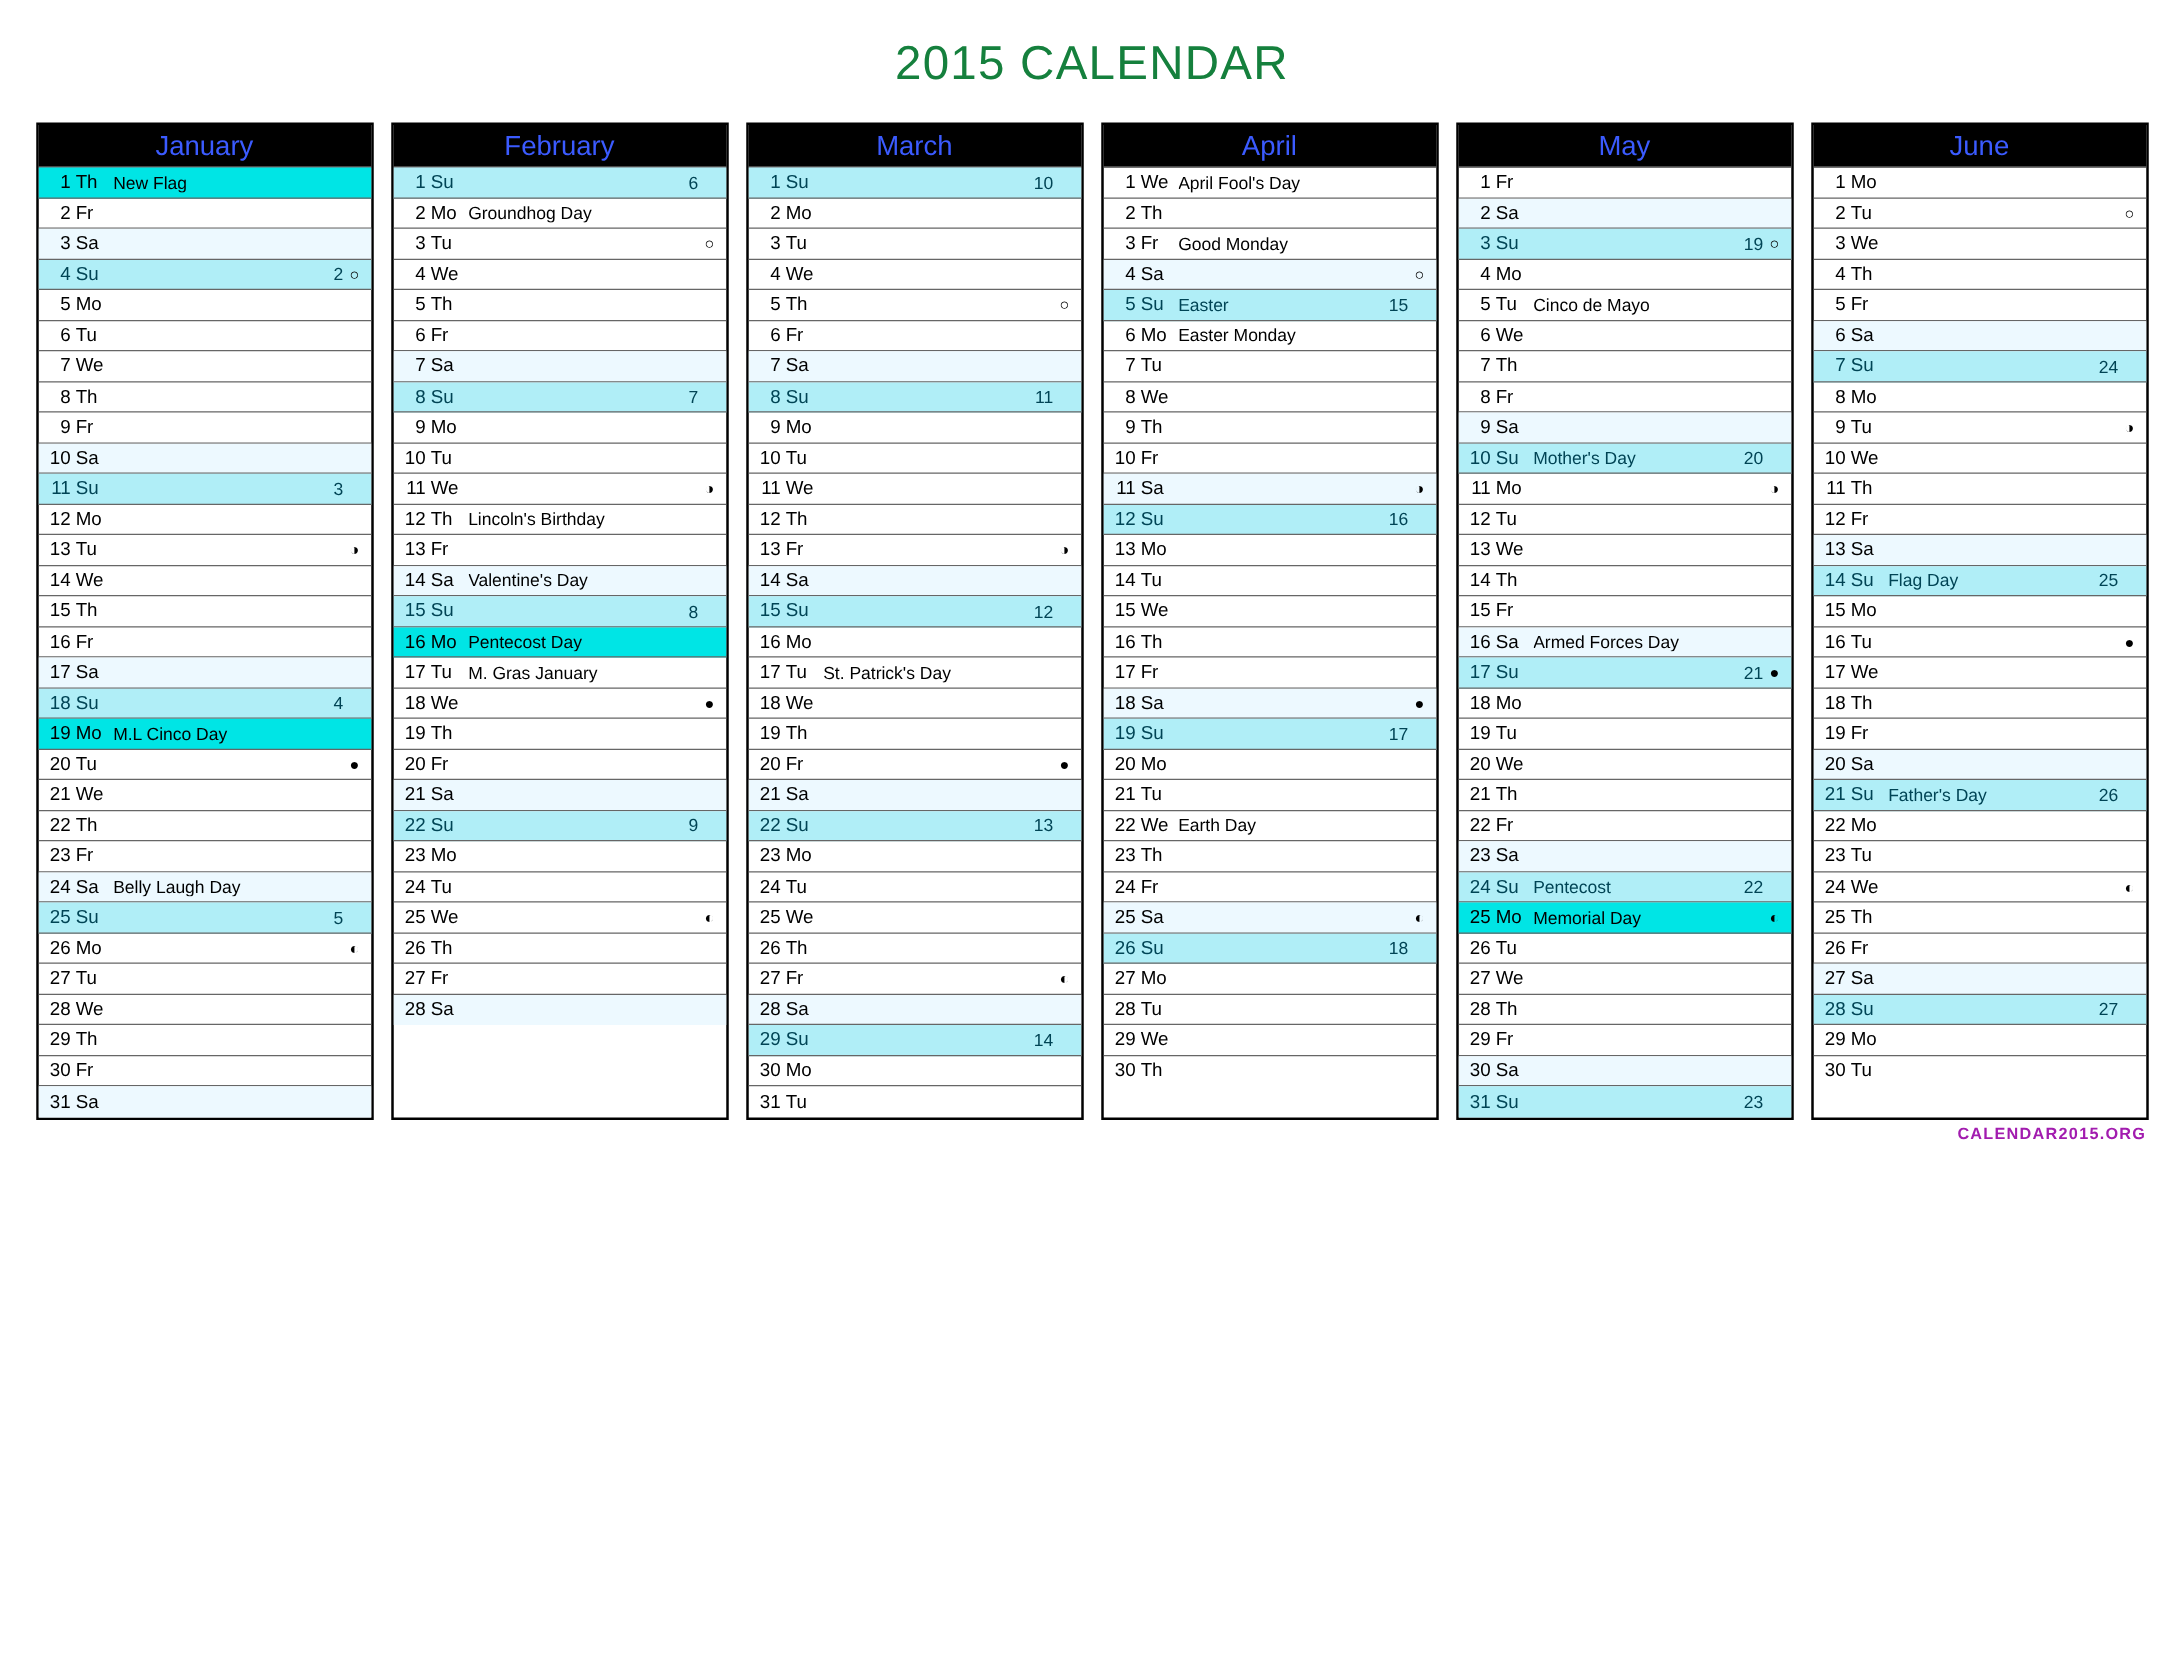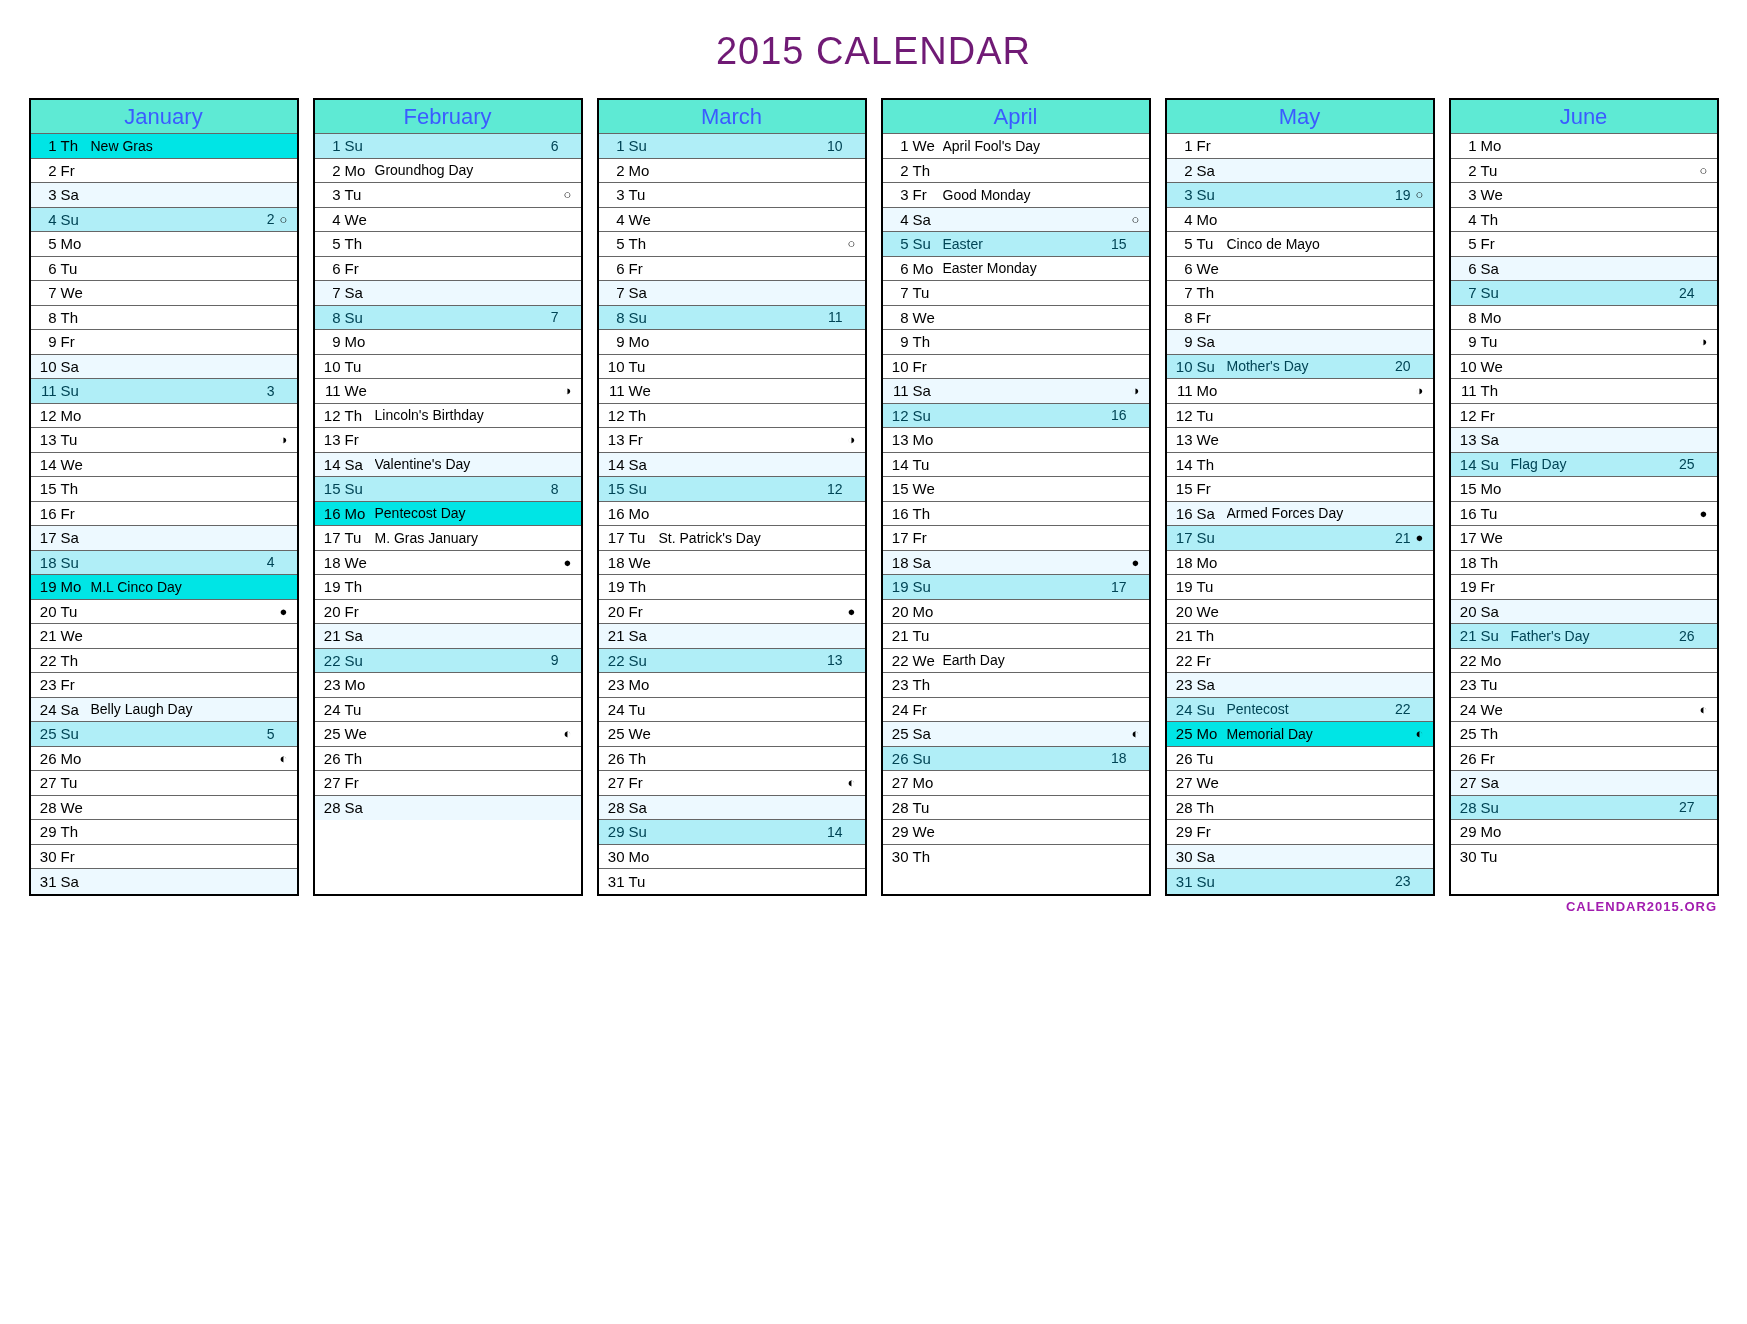--- a/index.html
+++ b/index.html
@@ -6,35 +6,35 @@
     font-family: Arial, Helvetica, sans-serif;
     background:#fff;
     margin:0;
     padding:30px 20px 20px 20px;
   }
   h1.page-title {
     text-align:center;
     font-size:38px;
     letter-spacing:1px;
     font-weight:400;
-    color:#701a75;
+    color:#15803d;
     margin:0 0 25px 0;
   }
   .months {
     display:flex;
     gap:14px;
     justify-content:center;
   }
   .month {
     border:2px solid #000;
     width:270px;
     box-sizing:border-box;
   }
   .month-header {
-    background:#5eead4;
+    background:#000000;
     color:#3b5bff;
     text-align:center;
     font-size:22px;
     padding:4px 0 3px 0;
     border-bottom:1px solid #666;
     font-weight:400;
   }
   .day-row {
     display:flex;
     align-items:center;
@@ -105,21 +105,21 @@
 <body>
 
 <h1 class="page-title">2015 CALENDAR</h1>
 
 <div class="months" id="months">
     <div class="month">
       <div class="month-header">January</div>
       <div class="day-row hl-holiday">
         <span class="day-num">1</span>
         <span class="day-wd">Th</span>
-        <span class="day-ev">New Gras</span>
+        <span class="day-ev">New Flag</span>
         <span class="day-wk"></span>
         <span class="day-moon"></span>
       </div>
       <div class="day-row">
         <span class="day-num">2</span>
         <span class="day-wd">Fr</span>
         <span class="day-ev"></span>
         <span class="day-wk"></span>
         <span class="day-moon"></span>
       </div>

